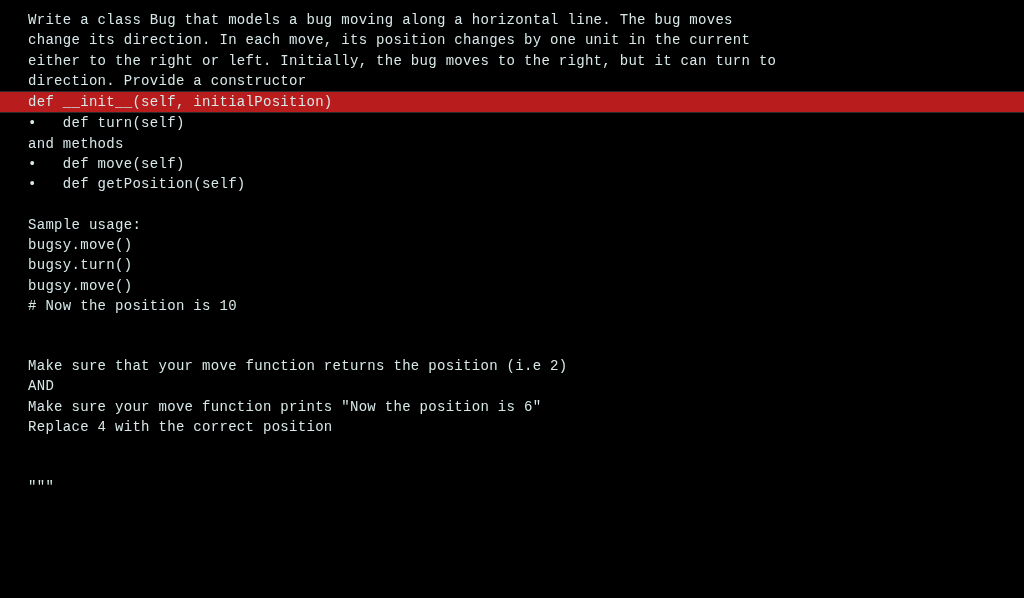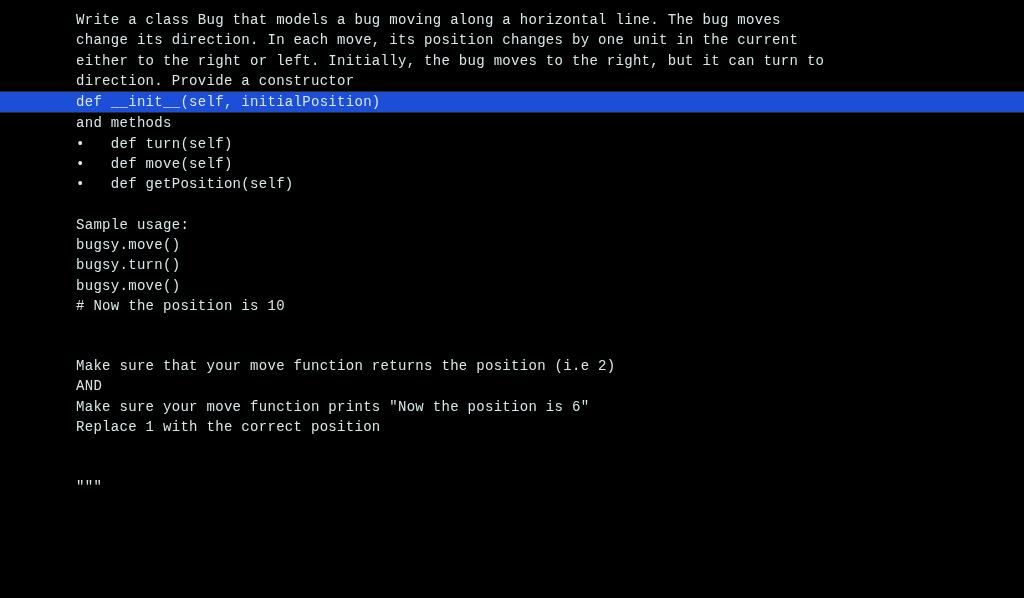--- a/index.html
+++ b/index.html
@@ -19,37 +19,36 @@
       letter-spacing: 0.3px;
     }
     .editor {
       position: relative;
     }
     .line {
       display: flex;
       min-height: 20px;
     }
     .line.highlighted {
-      background-color: #1d4ed8;
+      background-color: #b91c1c;
     }
     .gutter {
       width: 28px;
       min-width: 28px;
       color: #404040;
       text-align: right;
       padding-right: 10px;
       user-select: none;
       font-size: 11px;
       padding-top: 2px;
     }
     .content {
       flex: 1;
       padding-left: 0;
       white-space: pre;
-      margin-left: 48px;
     }
     .ruler-line {
       border-top: 1px solid #2a2a2a;
       border-bottom: 1px solid #2a2a2a;
     }
   </style>
 </head>
 <body>
 
 <div class="editor" id="editor">
@@ -68,25 +67,25 @@
     <div class="line">
       <div class="gutter"></div>
       <div class="content">direction. Provide a constructor</div>
     </div>
     <div class="line highlighted ruler-line">
       <div class="gutter"></div>
       <div class="content">def __init__(self, initialPosition)</div>
     </div>
     <div class="line">
       <div class="gutter"></div>
-      <div class="content">and methods</div>
+      <div class="content">•   def turn(self)</div>
     </div>
     <div class="line">
       <div class="gutter"></div>
-      <div class="content">•   def turn(self)</div>
+      <div class="content">and methods</div>
     </div>
     <div class="line">
       <div class="gutter"></div>
       <div class="content">•   def move(self)</div>
     </div>
     <div class="line">
       <div class="gutter"></div>
       <div class="content">•   def getPosition(self)</div>
     </div>
     <div class="line">
@@ -128,21 +127,21 @@
     <div class="line">
       <div class="gutter"></div>
       <div class="content">AND</div>
     </div>
     <div class="line">
       <div class="gutter"></div>
       <div class="content">Make sure your move function prints "Now the position is 6"</div>
     </div>
     <div class="line">
       <div class="gutter"></div>
-      <div class="content">Replace 1 with the correct position</div>
+      <div class="content">Replace 4 with the correct position</div>
     </div>
     <div class="line">
       <div class="gutter"></div>
       <div class="content"></div>
     </div>
     <div class="line">
       <div class="gutter"></div>
       <div class="content"></div>
     </div>
     <div class="line">

